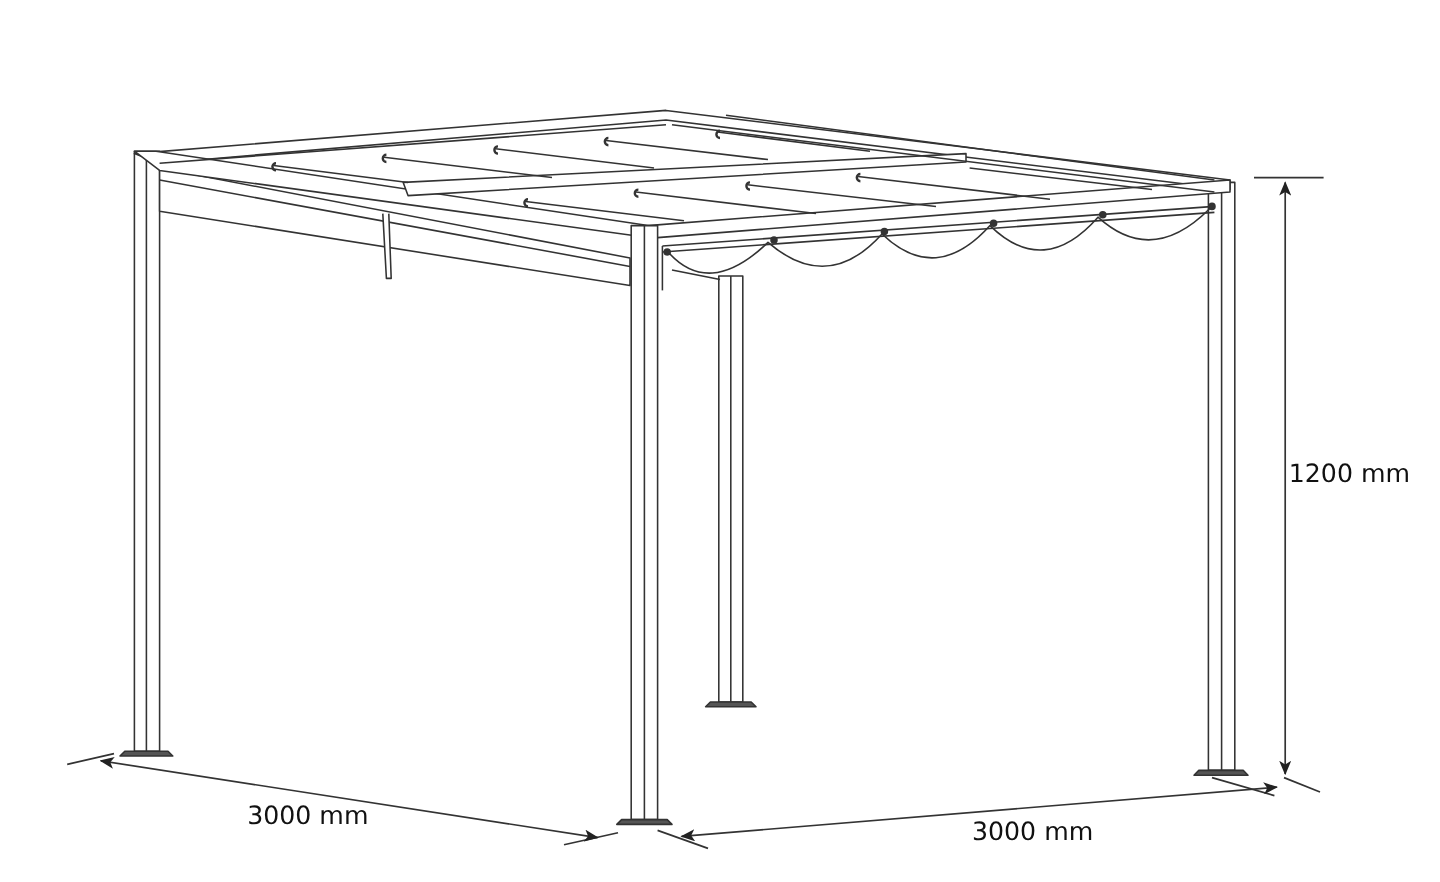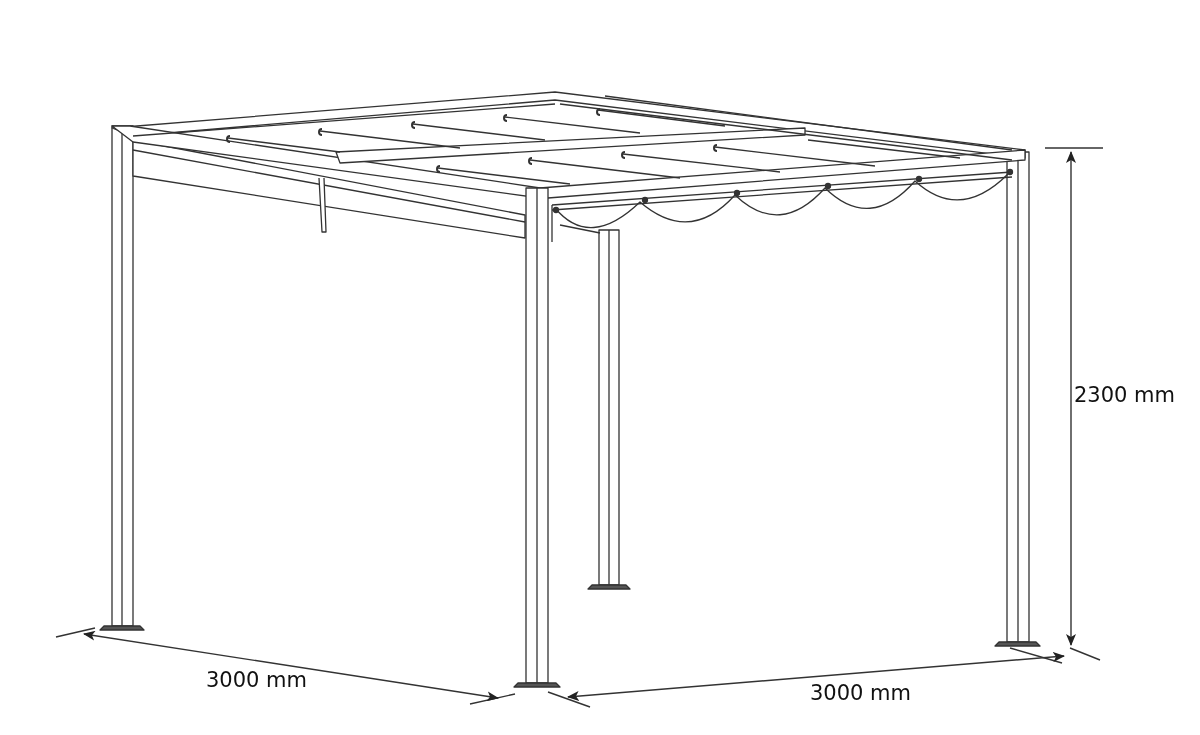--- a/index.html
+++ b/index.html
@@ -122,16 +122,16 @@
       <line x1="56" y1="637" x2="95" y2="628"></line>
       <line x1="470" y1="704" x2="515" y2="694"></line>
       <line x1="84" y1="634" x2="498" y2="698" marker-start="url(#arrs)" marker-end="url(#arr)"></line>
 
       <line x1="548" y1="692" x2="590" y2="707"></line>
       <line x1="1010" y1="648" x2="1062" y2="663"></line>
       <line x1="568" y1="697" x2="1064" y2="656" marker-start="url(#arrs)" marker-end="url(#arr)"></line>
     </g>
   </svg>
 
-  <div class="dim-label" style="left:1074px; top:385px;">2300 mm</div>
+  <div class="dim-label" style="left:1074px; top:385px;">1200 mm</div>
   <div class="dim-label" style="left:206px; top:670px;">3000 mm</div>
   <div class="dim-label" style="left:810px; top:683px;">3000 mm</div>
 </div>
 
 </body></html>

